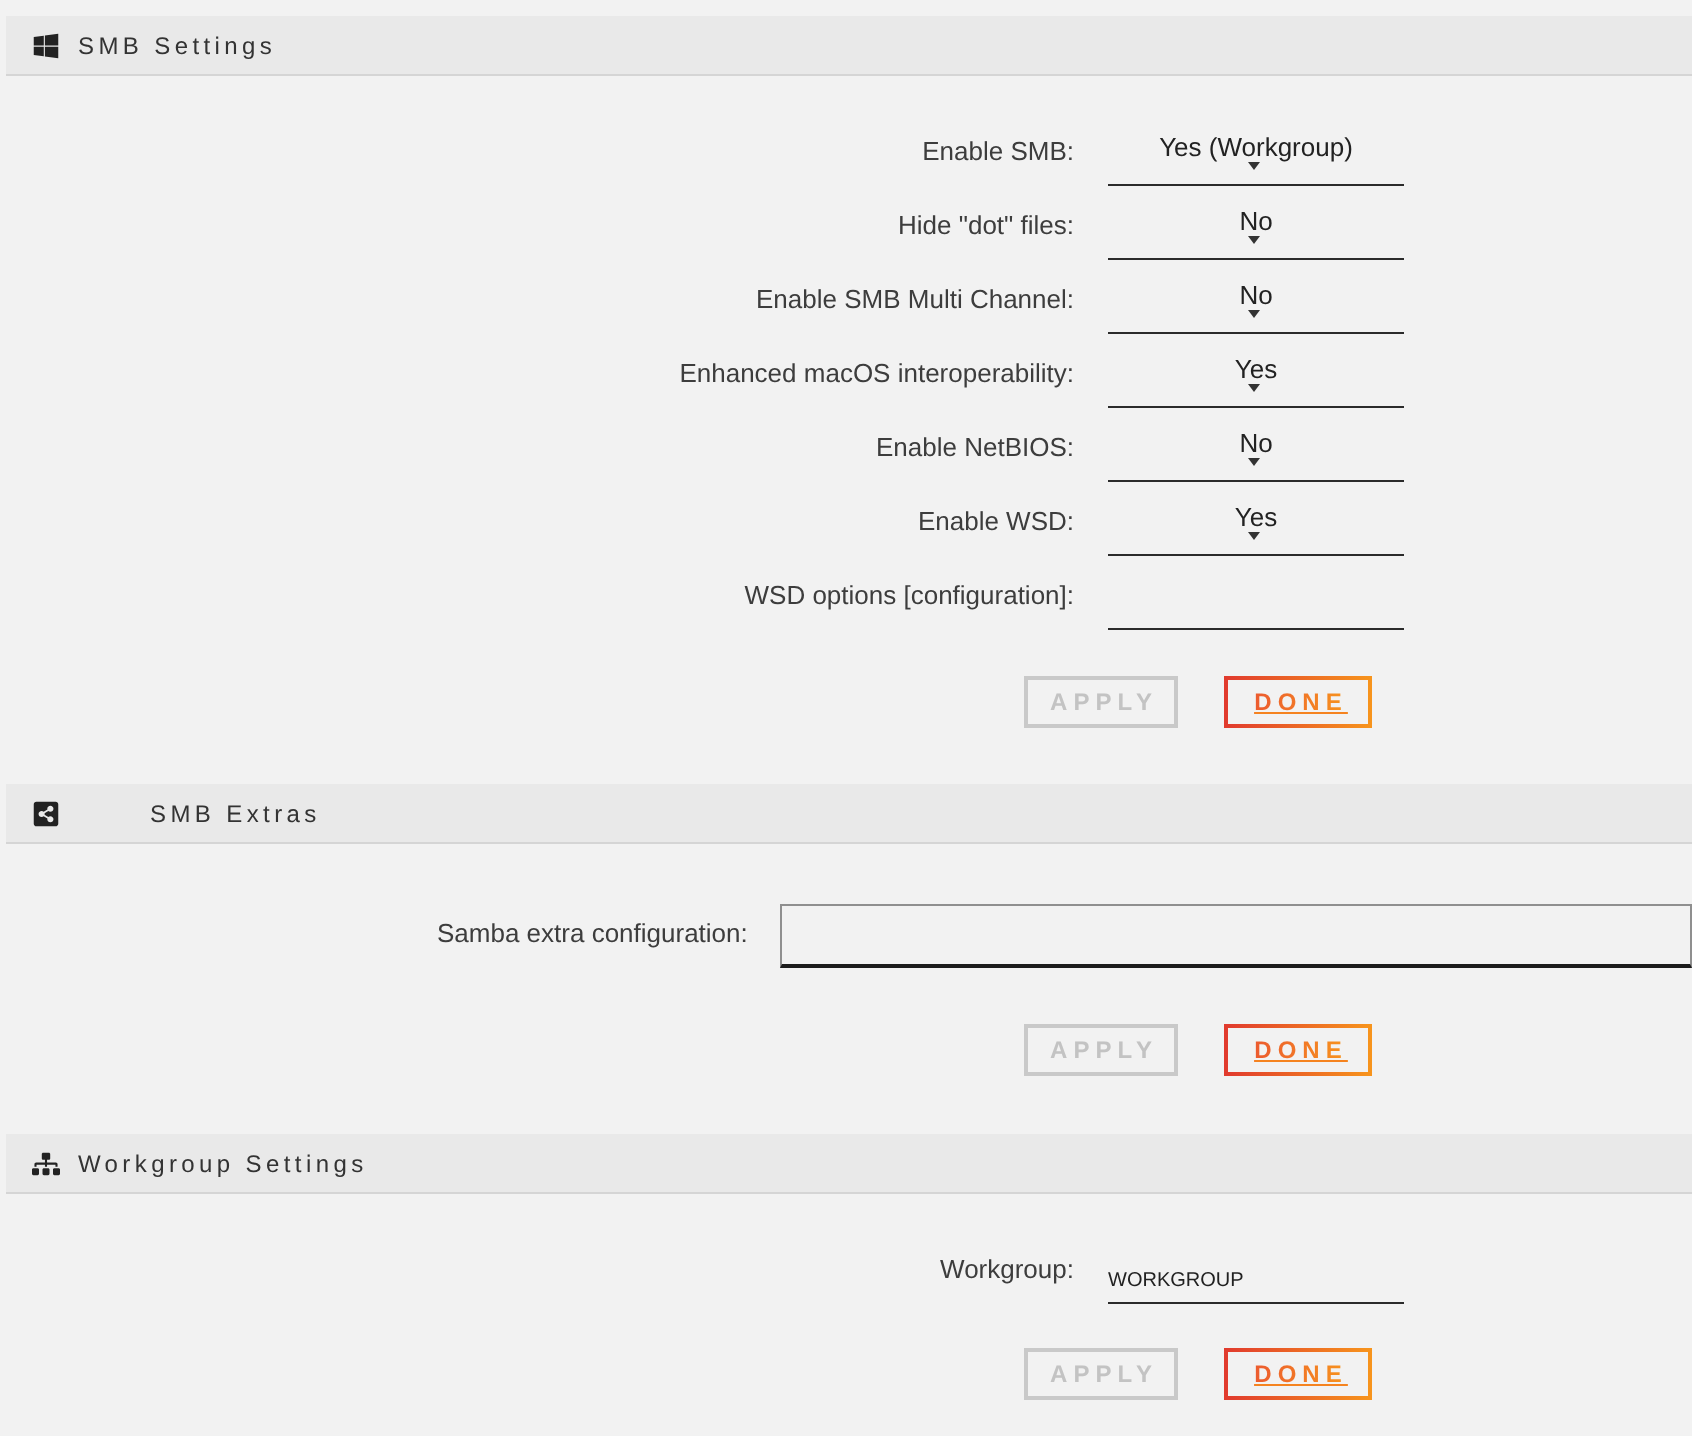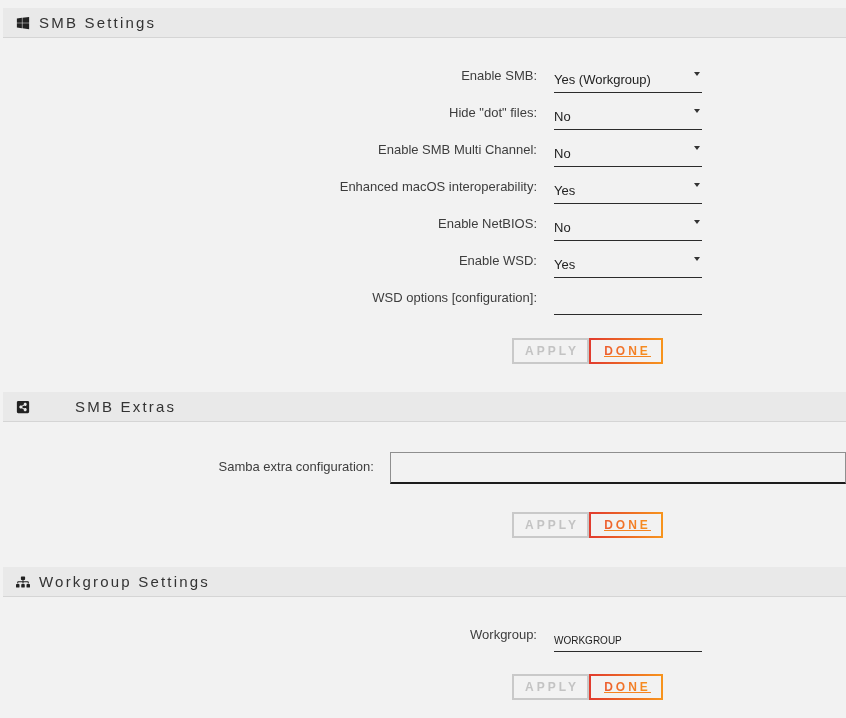--- a/index.html
+++ b/index.html
@@ -21,21 +21,21 @@
   .section-header .hdr-icon {
     width: 14px; height: 14px;
     margin-right: 9px;
     display: inline-flex;
     align-items: center;
     justify-content: center;
     flex: 0 0 auto;
   }
   .section-header .hdr-icon svg { width: 14px; height: 14px; fill: #222; }
   .section-header .hdr-title {
-    font-size: 15px;
+    font-size: 12px;
     letter-spacing: 2.2px;
     color: #333;
   }
   #hdr-smb-settings { margin-top: 8px; }
   #hdr-smb-extras   { margin-top: 28px; gap: 36px; }
   #hdr-workgroup    { margin-top: 29px; }
 
   .rows { padding-top: 18px; }
   .row {
     height: 37px;
@@ -49,23 +49,24 @@
     font-size: 13px;
     color: #3d3d3d;
     padding-bottom: 10px;
   }
   .select-field {
     width: 148px;
     margin-left: 17px;
     border-bottom: 1px solid #2b2b2b;
     padding-bottom: 5px;
     display: flex;
-    align-items: flex-start;
+    align-items: center;
     justify-content: space-between;
     cursor: pointer;
+    flex-direction: column;
   }
   .select-field .value { font-size: 13px; color: #222; }
   .caret {
     width: 0; height: 0;
     border-left: 3.5px solid transparent;
     border-right: 3.5px solid transparent;
     border-top: 4.5px solid #333;
     margin-right: 2px;
     margin-bottom: 2px;
   }
@@ -77,21 +78,21 @@
     background: transparent;
     font-family: "Liberation Sans", "DejaVu Sans", sans-serif;
     font-size: 10px;
     color: #222;
     padding: 0 0 5px 0;
     outline: none;
   }
   .buttons {
     margin-left: 512px;
     display: flex;
-    gap: 0;
+    gap: 23px;
   }
   #buttons-1 { margin-top: 23px; }
   #buttons-2 { margin-top: 28px; }
   #buttons-3 { margin-top: 22px; }
   .btn {
     height: 26px;
     background: transparent;
     font-family: "Liberation Sans", "DejaVu Sans", sans-serif;
     font-size: 12px;
     font-weight: bold;

